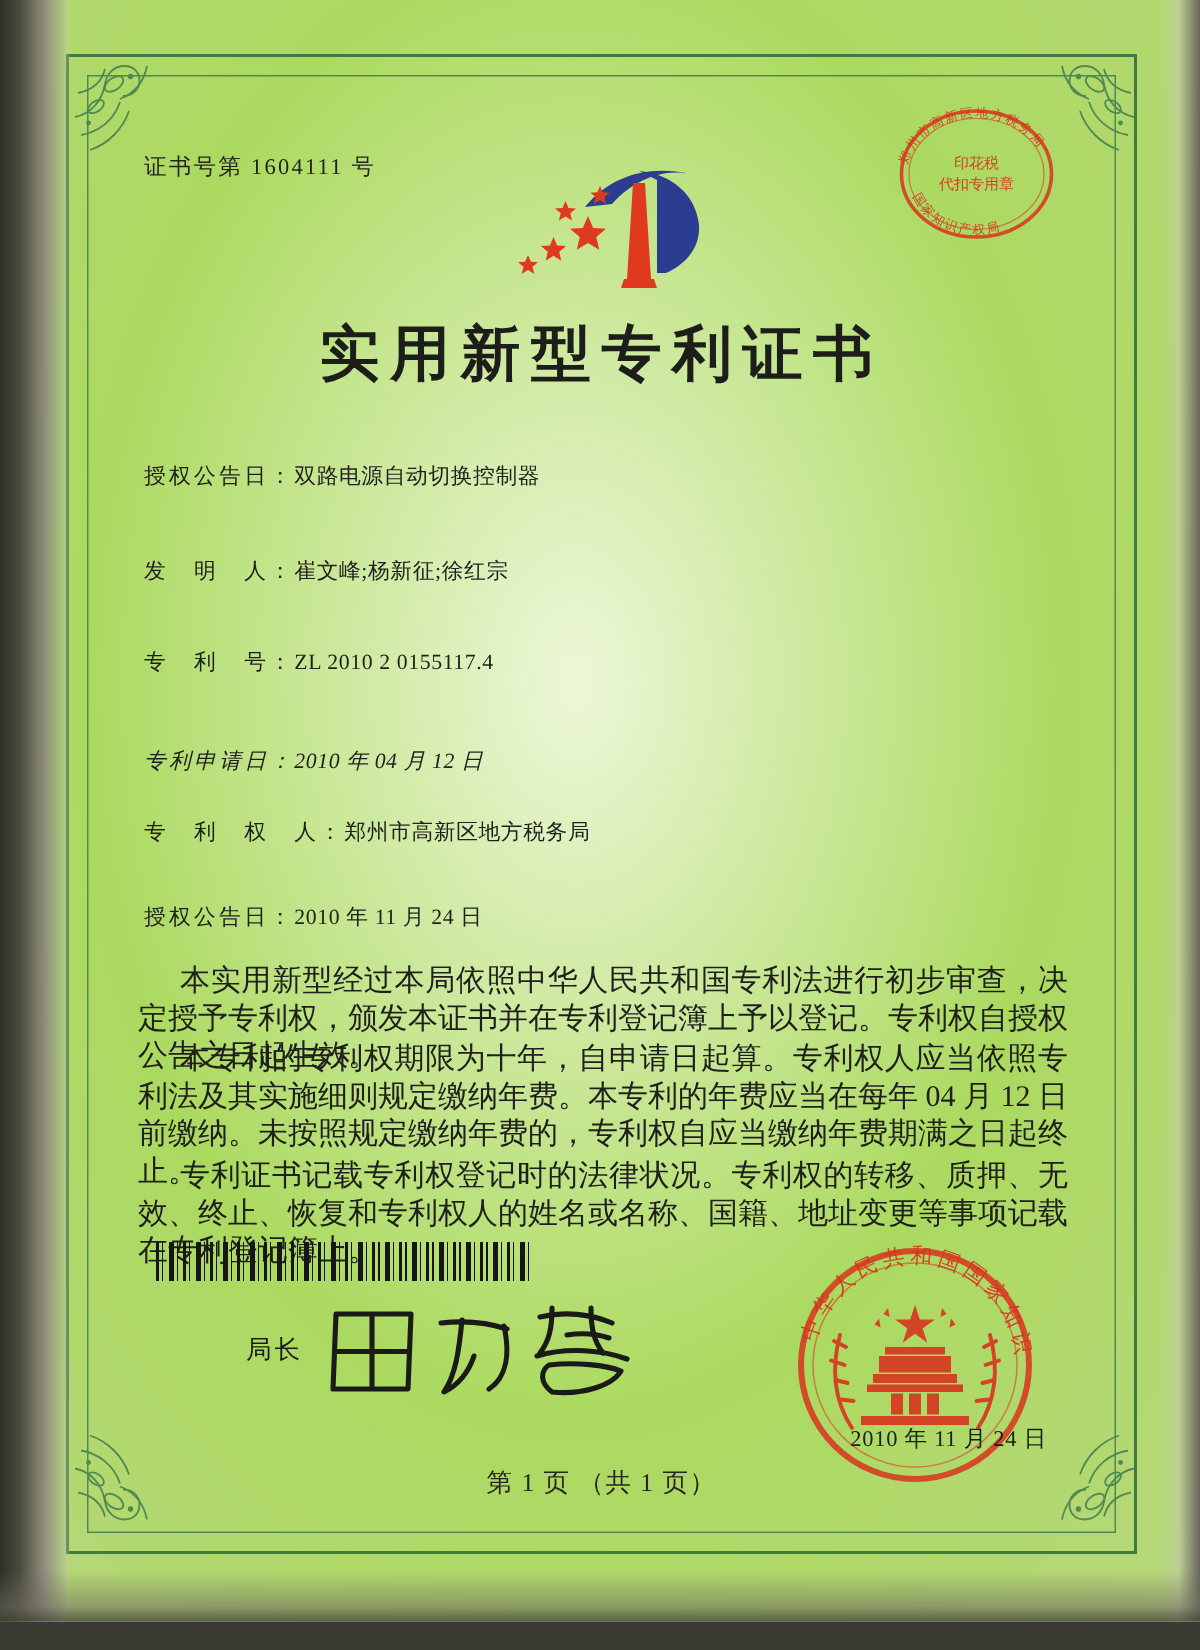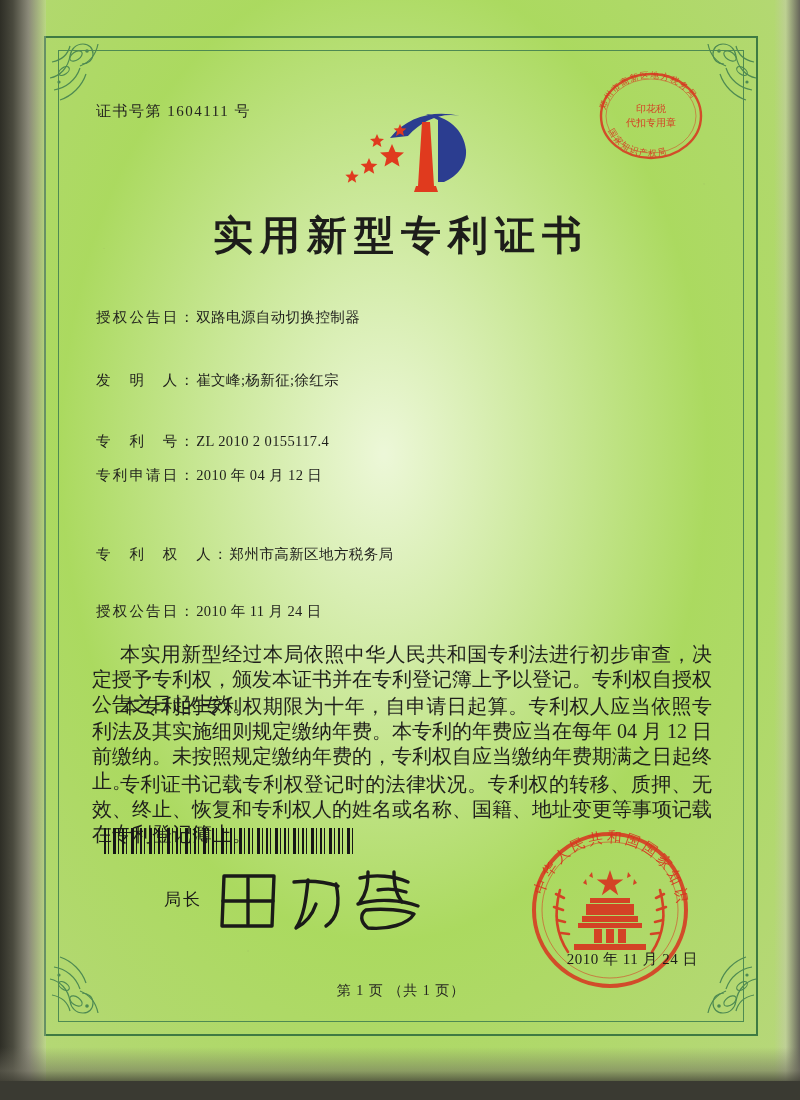--- a/index.html
+++ b/index.html
@@ -127,21 +127,21 @@
     font-size: 14.5px;
     color: #1f1f1c;
     white-space: nowrap;
   }
   .field .lbl { letter-spacing: 2.2px; }
   .field .val { letter-spacing: 0.4px; }
 
   #f-name    { top: 258px; }
   #f-inv     { top: 321px; text-align: right; }
   #f-patno   { top: 382px; }
-  #f-appdate { top: 416px; }
+  #f-appdate { top: 448px; font-style: italic; }
   #f-owner   { top: 495px; }
   #f-pubdate { top: 552px; }
 
   .para {
     position: absolute;
     left: 34px;
     width: 620px;
     font-size: 20px;
     line-height: 25px;
     color: #1f1f1c;
@@ -192,21 +192,21 @@
     font-size: 15px;
     letter-spacing: 0.5px;
     color: #1d1d1a;
   }
 
   #pagefoot {
     position: absolute;
     left: 0; bottom: 22px;
     width: 686px;
     text-align: center;
-    font-size: 14px;
+    font-size: 17px;
     letter-spacing: 1px;
     color: #26262100;
     color: #262621;
   }
 
   
   #speckle {
     position: absolute; inset: 0;
     background-image:
       radial-gradient(circle at 13% 23%, rgba(120,118,100,0.07) 0 1px, transparent 1px),

